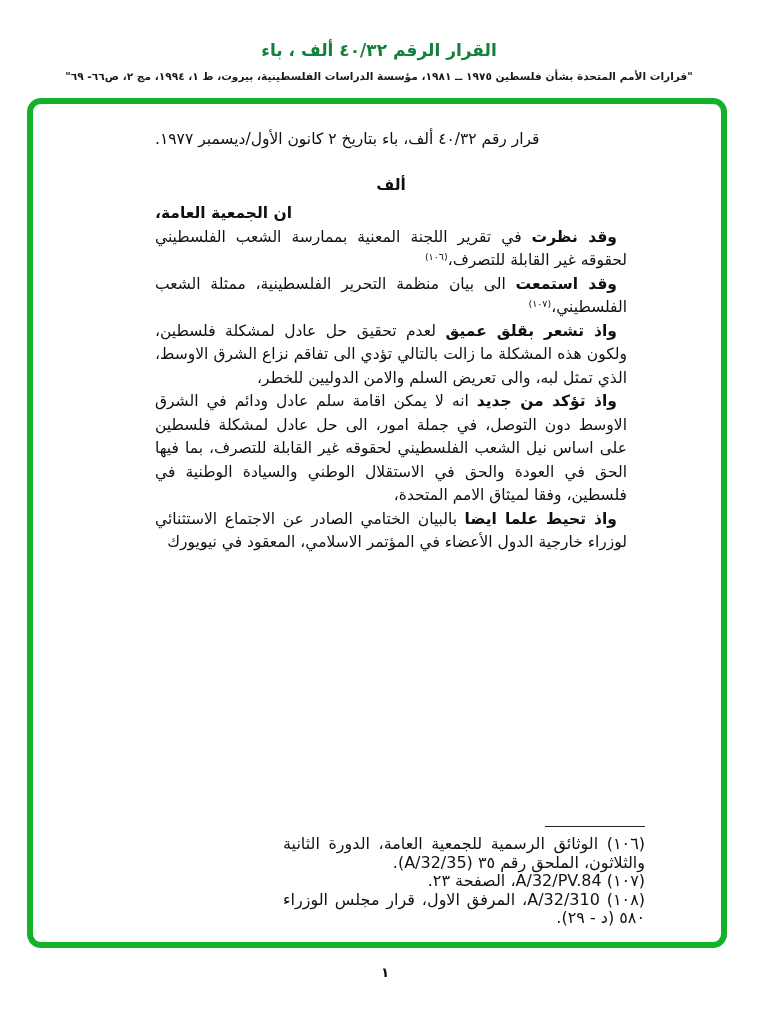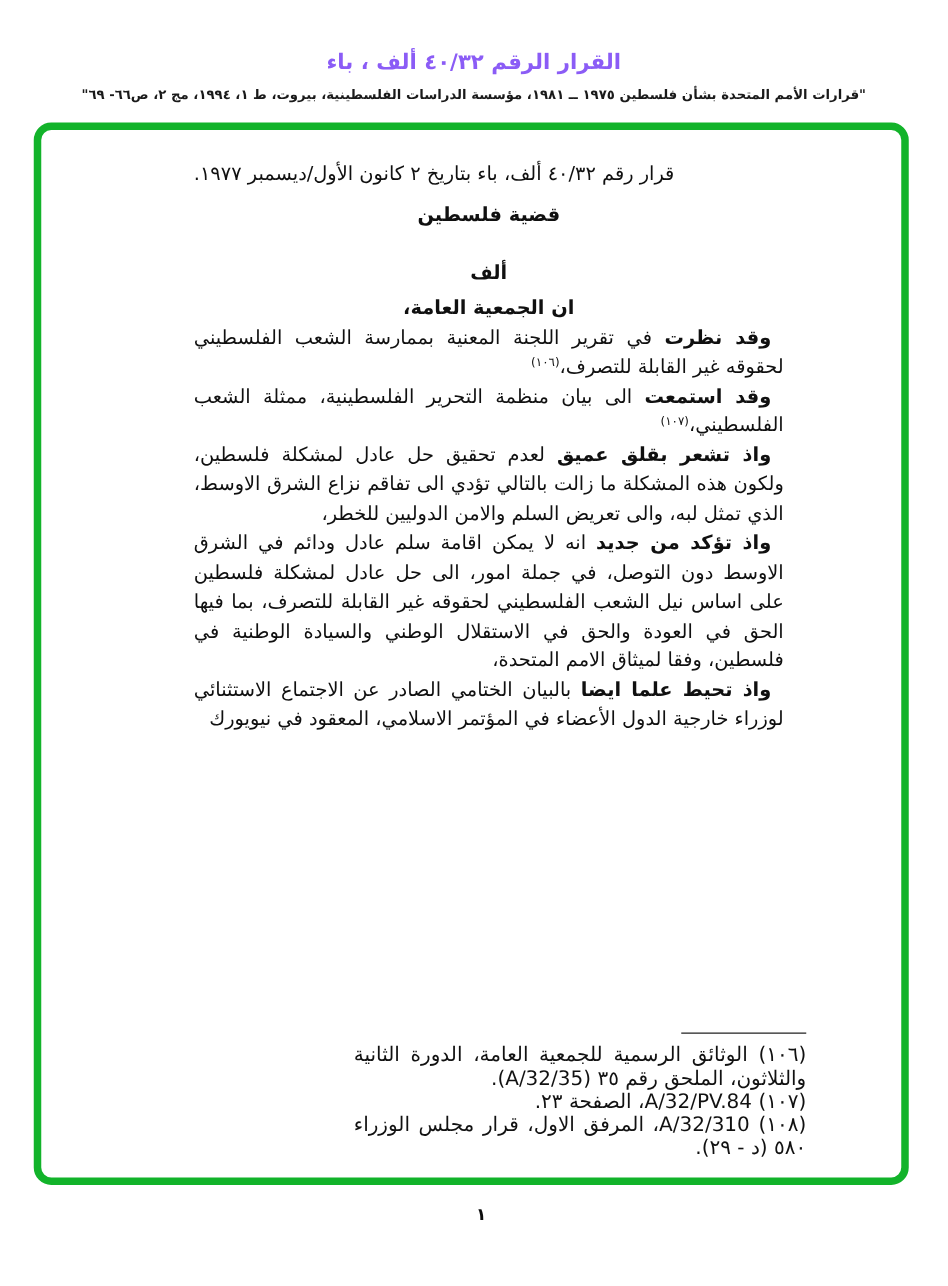--- a/index.html
+++ b/index.html
@@ -9,21 +9,21 @@
     position: relative;
     font-family: "DejaVu Sans", sans-serif;
     color: #141414;
     overflow: hidden;
   }
 
   
   .hdr-title {
     position: absolute; top: 40px; left: 0; width: 758px;
     direction: rtl; text-align: center;
-    font-size: 17px; font-weight: 700; color: #8b5cf6;
+    font-size: 17px; font-weight: 700; color: #15803d;
     letter-spacing: 0.2px;
   }
   .hdr-source {
     position: absolute; top: 70px; left: 0; width: 758px;
     direction: rtl; text-align: center;
     font-size: 10.6px; font-weight: 700; color: #1a1a1a;
   }
 
   
   .highlight-box {
@@ -39,21 +39,21 @@
   .doc {
     position: absolute;
     left: 155px; top: 128px; width: 472px;
     direction: rtl;
     font-size: 15.5px; line-height: 23.5px;
     color: #101010;
   }
   .doc-title   { text-align: left; line-height: 22px; }
   .doc-subject { text-align: center; font-weight: 700; margin-top: 11px; line-height: 22px; }
   .doc-section { text-align: center; font-weight: 700; margin-top: 24px; line-height: 22px; }
-  .doc-intro   { text-align: center;  font-weight: 700; margin-top: 6px; }
+  .doc-intro   { text-align: left;  font-weight: 700; margin-top: 6px; }
   .para {
     text-align: justify;
     text-indent: 10px;
   }
   .para .lead { font-weight: 700; }
   .para sup, .fn sup {
     font-size: 9.5px; line-height: 0; vertical-align: 5px;
   }
 
   
@@ -81,21 +81,20 @@
 </head>
 <body>
 
 <div class="hdr-title">القرار الرقم ٤٠/٣٢ ألف ، باء</div>
 <div class="hdr-source">"قرارات الأمم المتحدة بشأن فلسطين ١٩٧٥ ــ ١٩٨١، مؤسسة الدراسات الفلسطينية، بيروت، ط ١، ١٩٩٤، مج ٢، ص٦٦- ٦٩"</div>
 
 <div class="highlight-box"></div>
 
 <div class="doc">
   <div class="doc-title">قرار رقم ٤٠/٣٢ ألف، باء بتاريخ ٢ كانون الأول/ديسمبر ١٩٧٧.</div>
-  <div class="doc-subject">قضية فلسطين</div>
   <div class="doc-section">ألف</div>
   <div class="doc-intro">ان الجمعية العامة،</div>
 
 
   <p class="para"><span class="lead">وقد نظرت</span><span> في تقرير اللجنة المعنية بممارسة الشعب الفلسطيني لحقوقه غير القابلة للتصرف،</span><sup>(١٠٦)</sup></p>
 
   <p class="para"><span class="lead">وقد استمعت</span><span> الى بيان منظمة التحرير الفلسطينية، ممثلة الشعب الفلسطيني،</span><sup>(١٠٧)</sup></p>
 
   <p class="para"><span class="lead">واذ تشعر بقلق عميق</span><span> لعدم تحقيق حل عادل لمشكلة فلسطين، ولكون هذه المشكلة ما زالت بالتالي تؤدي الى تفاقم نزاع الشرق الاوسط، الذي تمثل لبه، والى تعريض السلم والامن الدوليين للخطر،</span><sup></sup></p>
 

